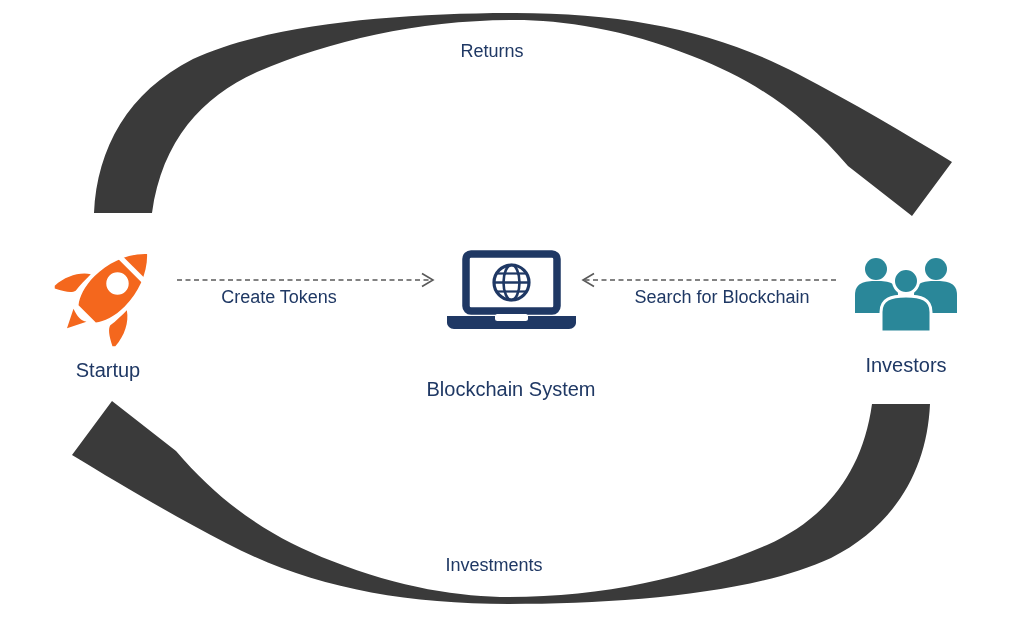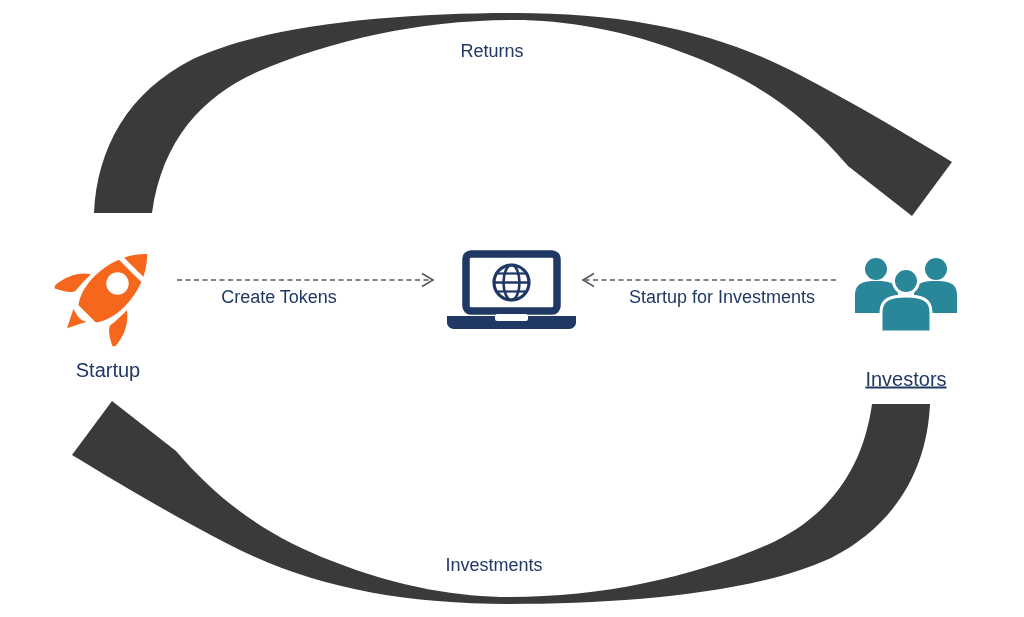--- a/index.html
+++ b/index.html
@@ -118,22 +118,23 @@
         <circle class="tealf" cx="906" cy="281" r="12.5" stroke="#ffffff" stroke-width="3"></circle>
         <path class="tealf" stroke="#ffffff" stroke-width="3" d="M881,332 L881,312 C881,299 891,296 906,296 C921,296 931,299 931,312 L931,332 Z"></path>
       </g>
     </g>
   </svg>
 
   <div class="label flow-label" style="left:492px;top:51px;">Returns</div>
 
   <div class="label flow-label" style="left:279px;top:297px;">Create Tokens</div>
 
-  <div class="label flow-label" style="left:722px;top:297px;">Startup for Investments</div>
+  <div class="label flow-label" style="left:722px;top:297px;">Search for Blockchain</div>
 
   <div class="label flow-label" style="left:494px;top:565px;">Investments</div>
 
   <div class="label node-label" style="left:108px;top:370px;">Startup</div>
 
+  <div class="label node-label wrap" style="left:511px;top:389px;">Blockchain System</div>
 
-  <div class="label node-label" style="left:906px;top:379px;text-decoration:underline;">Investors</div>
+  <div class="label node-label" style="left:906px;top:365px;">Investors</div>
 
 </div>
 
 </body></html>

